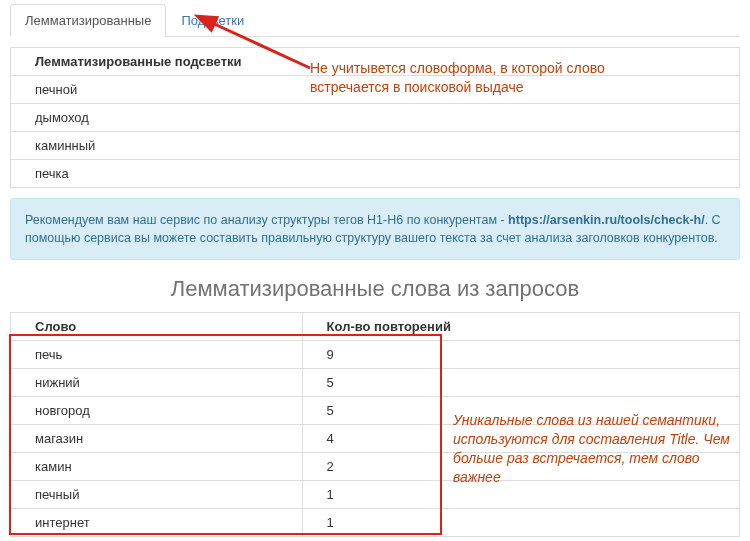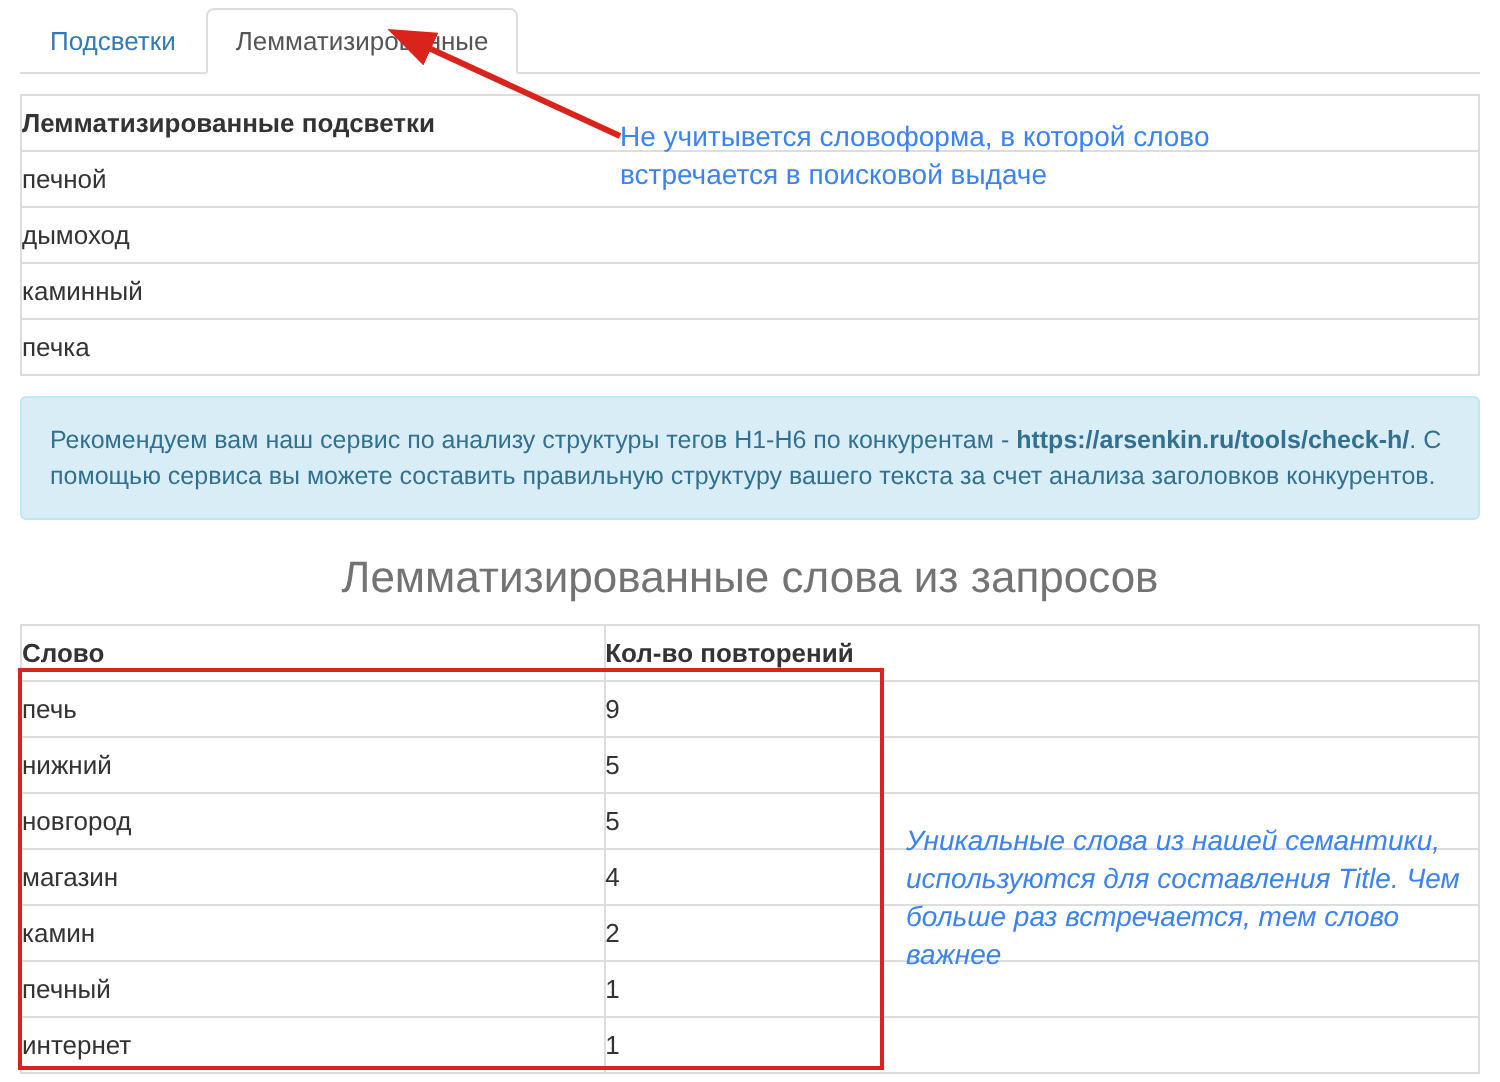--- a/index.html
+++ b/index.html
@@ -30,21 +30,21 @@
     border-color: #ddd #ddd #fff #ddd;
   }
   .table {
     width: calc(100% - 20px);
     margin: 0 10px 10px 10px;
     border-collapse: collapse;
     font-size: 13px;
   }
   .table th, .table td {
     border: 1px solid #ddd;
-    padding: 6px 0;
+    padding: 6px 24px;
     text-align: left;
     vertical-align: top;
   }
   .table th {
     font-weight: 700;
     background: #fff;
   }
   .notice {
     margin: 10px;
     padding: 12px 14px;
@@ -66,39 +66,39 @@
   }
   .count-col { width: 60%; }
   
   .anno-box {
     position: absolute;
     border: 2px solid #d9231c;
     pointer-events: none;
   }
   .anno-text {
     position: absolute;
-    color: #3b82f6;
+    color: #c2410c;
     font-size: 14px;
     line-height: 1.35;
     pointer-events: none;
   }
   .arrow-svg {
     position: absolute;
     pointer-events: none;
   }
   .wrap { position: relative; }
 </style>
 </head>
 <body>
 
 <div class="wrap">
 
   <div class="tabs">
+    <div class="tab active">Лемматизированные</div>
     <div class="tab">Подсветки</div>
-    <div class="tab active">Лемматизированные</div>
   </div>
 
   <table class="table">
     <thead>
       <tr>
           <th>Лемматизированные подсветки</th>
         </tr>
     </thead>
     <tbody id="t1body">
         <tr>

